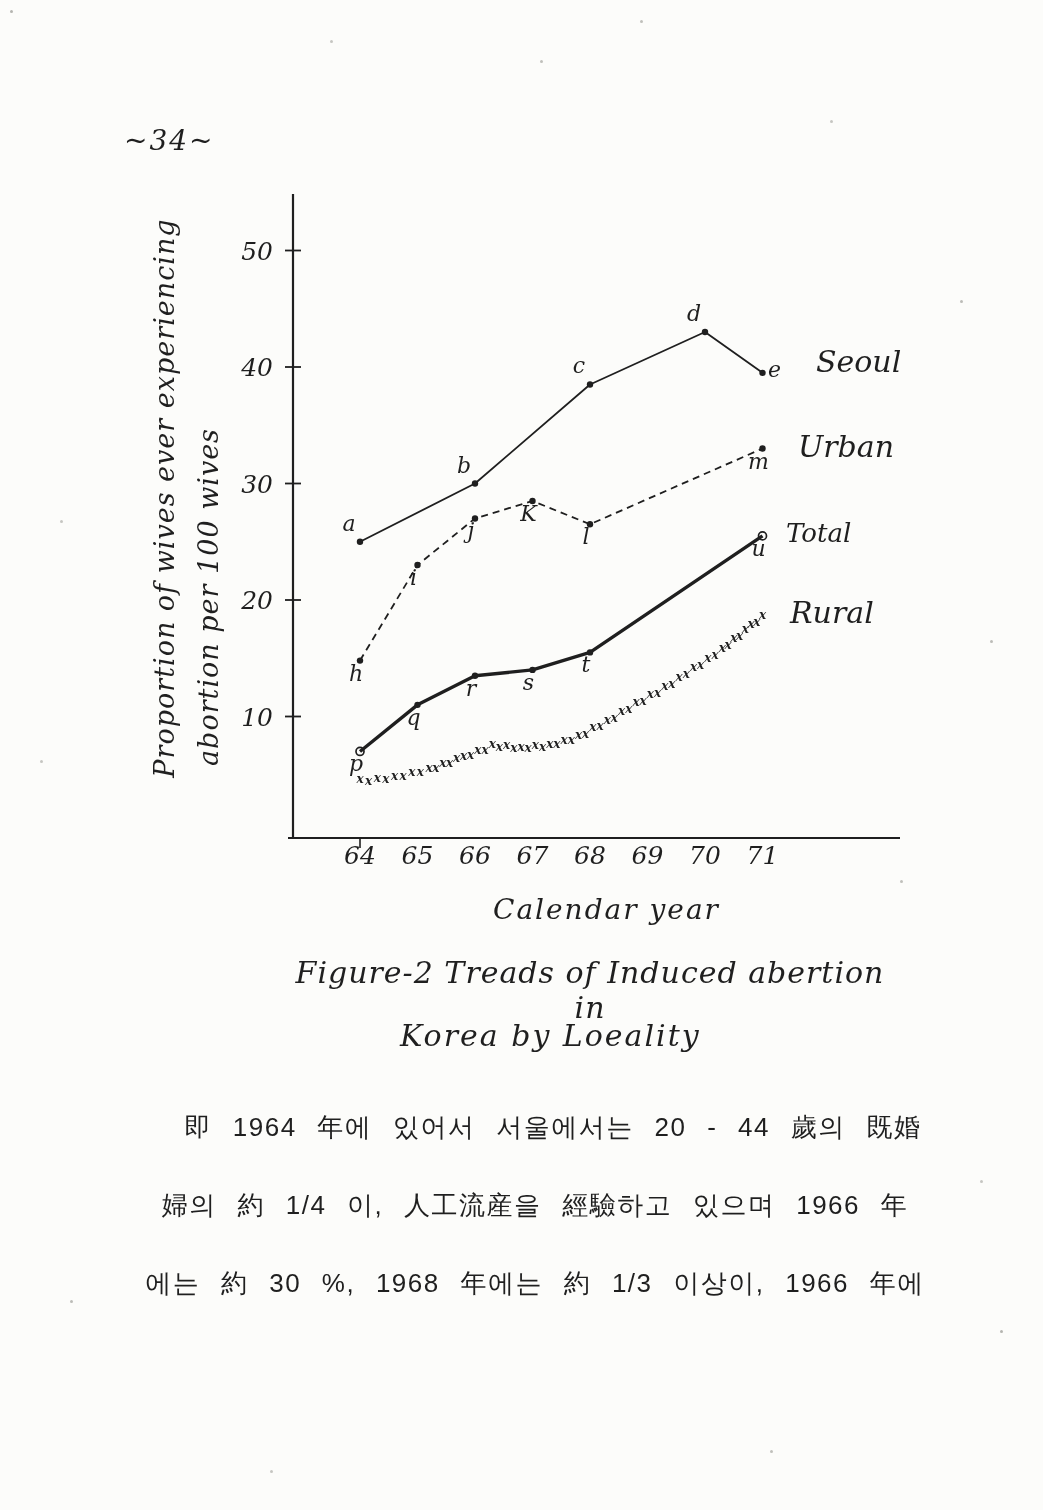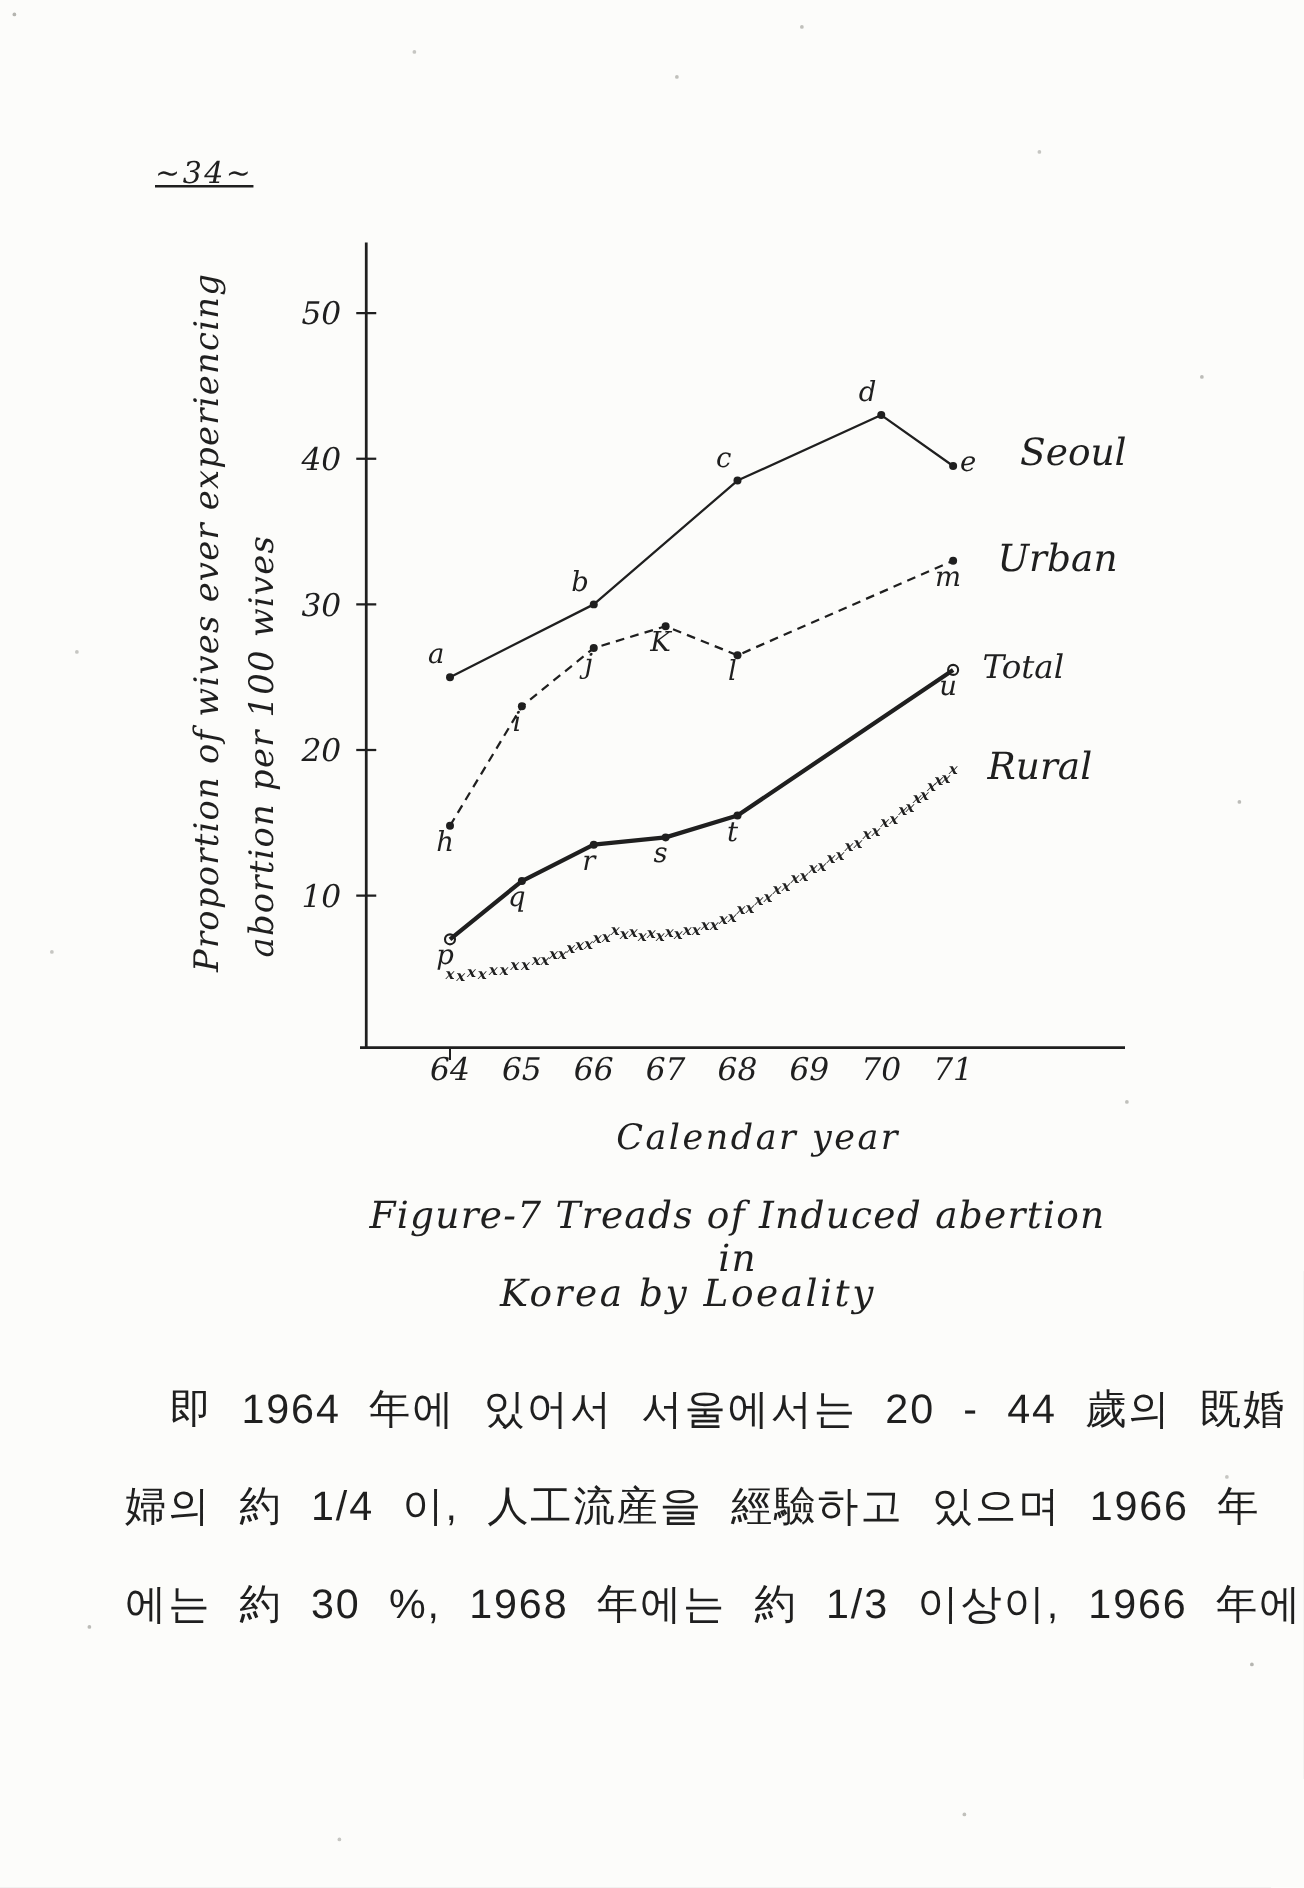--- a/index.html
+++ b/index.html
@@ -2,34 +2,34 @@
 <html><head>
 <meta charset="utf-8">
 <style>
   html,body{margin:0;padding:0;background:#e9e9e7;}
   .page{
     position:relative;width:1043px;height:1510px;margin:0 auto;
     background:#fcfcfa;overflow:hidden;color:#1f1f1f;
   }
   .hw{font-family:"DejaVu Serif",serif;font-style:italic;}
   .cjk{font-family:"Liberation Sans","DejaVu Sans",sans-serif;}
-  .pageno{position:absolute;left:124px;top:124px;font-size:24px;letter-spacing:2px;text-decoration:underline;}
+  .pageno{position:absolute;left:124px;top:124px;font-size:28px;letter-spacing:2px;}
   #chart{position:absolute;left:140px;top:180px;}
   .svgt25{font-size:25px;}
   .svgt27{font-size:27px;letter-spacing:1px;}
   .svgt22{font-size:22px;}
   .svgt12{font-size:12px;font-weight:bold;}
   .xtitle{position:absolute;left:400px;top:893px;width:320px;text-align:right;
     font-size:28px;letter-spacing:2px;}
   .cap1{position:absolute;left:280px;top:955px;width:620px;text-align:center;
     font-size:30px;letter-spacing:1px;}
   .cap2{position:absolute;left:400px;top:1018px;width:400px;text-align:left;
     font-size:30px;letter-spacing:2px;}
   .body-text{position:absolute;left:100px;top:1088px;width:870px;}
-  .bl{font-size:33px;line-height:78px;letter-spacing:1.5px;word-spacing:12px;white-space:nowrap;}
+  .bl{font-size:26px;line-height:78px;letter-spacing:1.5px;word-spacing:12px;white-space:nowrap;text-align:center;}
   .bl.indent{text-indent:36px;}
   .specks{position:absolute;left:10px;top:10px;width:3px;height:3px;border-radius:50%;
     background:#b5b5b0;
     box-shadow:530px 50px 0 #c0c0bb, 820px 110px 0 #c6c6c2, 950px 290px 0 #bcbcb8,
       50px 510px 0 #c6c6c2, 980px 630px 0 #bcbcb8, 30px 750px 0 #c6c6c2,
       890px 870px 0 #c0c0bb, 970px 1170px 0 #c6c6c2, 60px 1290px 0 #bcbcb8,
       990px 1320px 0 #b5b5b0, 320px 30px 0 #c6c6c2, 630px 10px 0 #c0c0bb,
       260px 1460px 0 #c6c6c2, 760px 1440px 0 #c0c0bb;}
 </style>
 </head>
@@ -160,21 +160,21 @@
       <text x="599.4999999999998" y="460.045" text-anchor="middle" class="hw svgt12" fill="#1f1f1f">x</text>
       <text x="605.2499999999998" y="452.98499999999996" text-anchor="middle" class="hw svgt12" fill="#1f1f1f">x</text>
       <text x="610.9999999999998" y="448.325" text-anchor="middle" class="hw svgt12" fill="#1f1f1f">x</text>
       <text x="616.7499999999998" y="446.065" text-anchor="middle" class="hw svgt12" fill="#1f1f1f">x</text>
       <text x="622.4999999999997" y="439.005" text-anchor="middle" class="hw svgt12" fill="#1f1f1f">x</text>
       <text x="650" y="443" font-size="30" class="hw" fill="#1f1f1f">Rural</text>
     </svg>
 
   <div class="xtitle hw">Calendar year</div>
 
-  <div class="cap1 hw">Figure-7   Treads of Induced abertion in</div>
+  <div class="cap1 hw">Figure-2   Treads of Induced abertion in</div>
   <div class="cap2 hw">Korea  by  Loeality</div>
 
   <div class="body-text cjk">
     <div class="bl indent">即 1964 年에  있어서  서울에서는  20 - 44 歲의  既婚</div>
     <div class="bl">婦의  約 1/4 이,  人工流産을  經驗하고  있으며  1966 年</div>
     <div class="bl">에는  約 30 %,  1968 年에는  約 1/3 이상이,  1966 年에</div>
   </div>
 
 </div>
 

